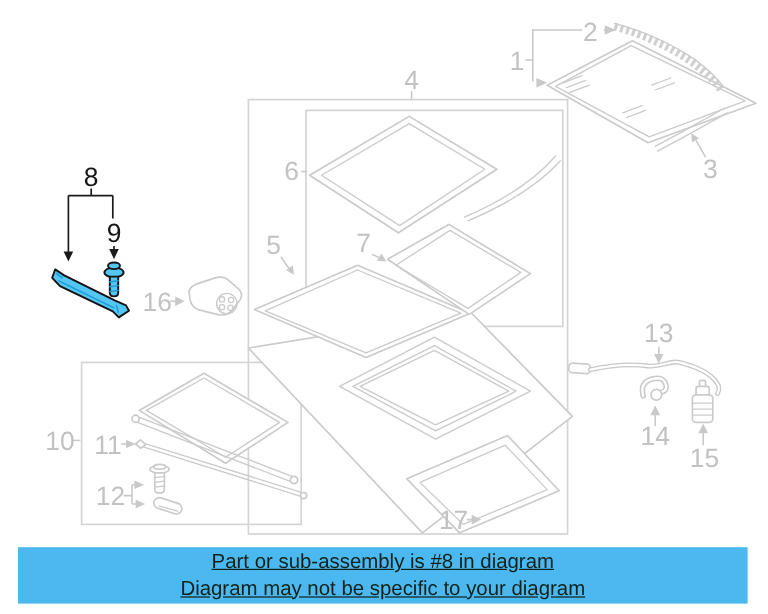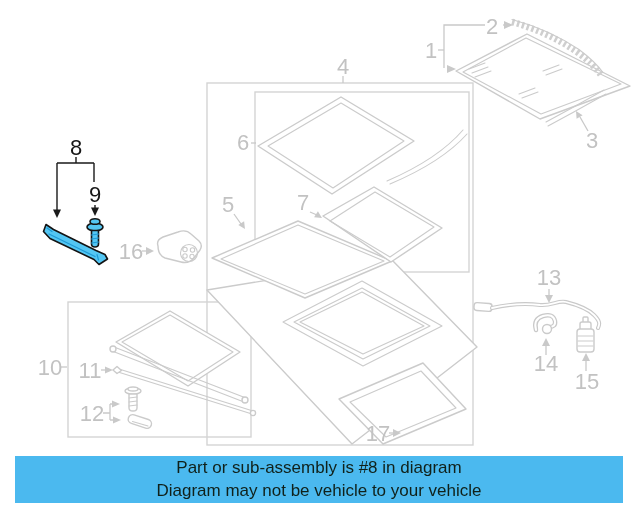--- a/index.html
+++ b/index.html
@@ -13,21 +13,21 @@
   .lnb{stroke:#1a1a1a;stroke-width:1.4;fill:none;}
   .ah{fill:#c9c9c9;stroke:none;}
   .ahb{fill:#1a1a1a;stroke:none;}
   .part{stroke:#cbcbcb;stroke-width:1.4;fill:#ffffff;stroke-linejoin:round;stroke-linecap:round;}
   .partthin{stroke:#cbcbcb;stroke-width:1.1;fill:none;stroke-linejoin:round;stroke-linecap:round;}
   .box{stroke:#d4d4d4;stroke-width:1.4;fill:none;}
   .hl{fill:#53c6f3;stroke:#141414;stroke-width:1.6;stroke-linejoin:round;}
   .hld{stroke:#1e9ad6;stroke-width:1.2;fill:none;stroke-linecap:round;}
   .banner{position:absolute;left:15px;top:456px;width:608px;height:47px;background:#4bb9ef;
           display:flex;flex-direction:column;align-items:center;justify-content:center;
-          color:#10211a;font-size:17px;line-height:1.32;text-align:center;}
+          color:#10211a;font-size:17px;line-height:1.32;text-align:center;text-decoration:underline;}
 </style>
 </head>
 <body>
 
 <div class="stage">
 <svg width="640" height="512" viewBox="0 0 640 512">
 
   <rect class="box" x="207" y="83" width="266" height="362"></rect>
   <rect class="box" x="255" y="92" width="214" height="180"></rect>
   <rect class="box" x="68" y="302" width="183" height="135"></rect>
@@ -200,15 +200,15 @@
   <g>
     <ellipse class="hl" cx="95" cy="227" rx="8" ry="4"></ellipse>
     <path class="hl" d="M91.5,230.5 L91.5,244 Q91.5,247 95,247 Q98.5,247 98.5,244 L98.5,230.5 Z"></path>
     <path class="hld" d="M91.5,235 L98.5,234 M91.5,239 L98.5,238 M91.5,243 L98.5,242"></path>
     <ellipse class="hl" cx="95" cy="221.5" rx="5" ry="2.8"></ellipse>
   </g>
 </svg>
 
 <div class="banner">
   <div>Part or sub-assembly is #8 in diagram</div>
-  <div>Diagram may not be vehicle to your vehicle</div>
+  <div>Diagram may not be specific to your diagram</div>
 </div>
 </div>
 
 </body></html>

